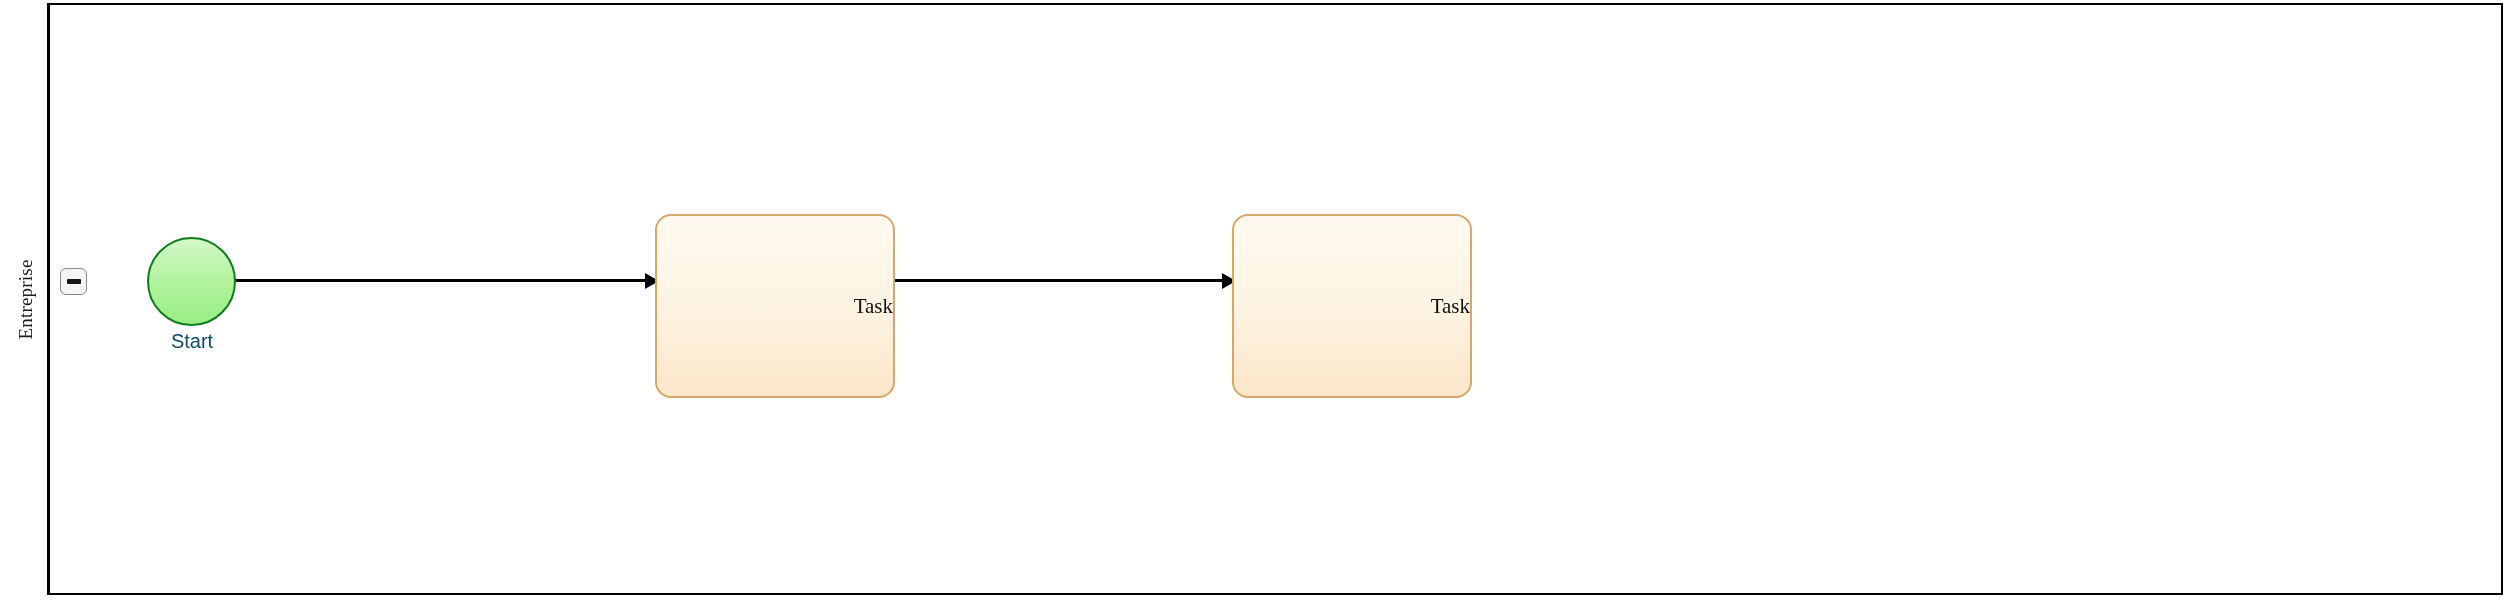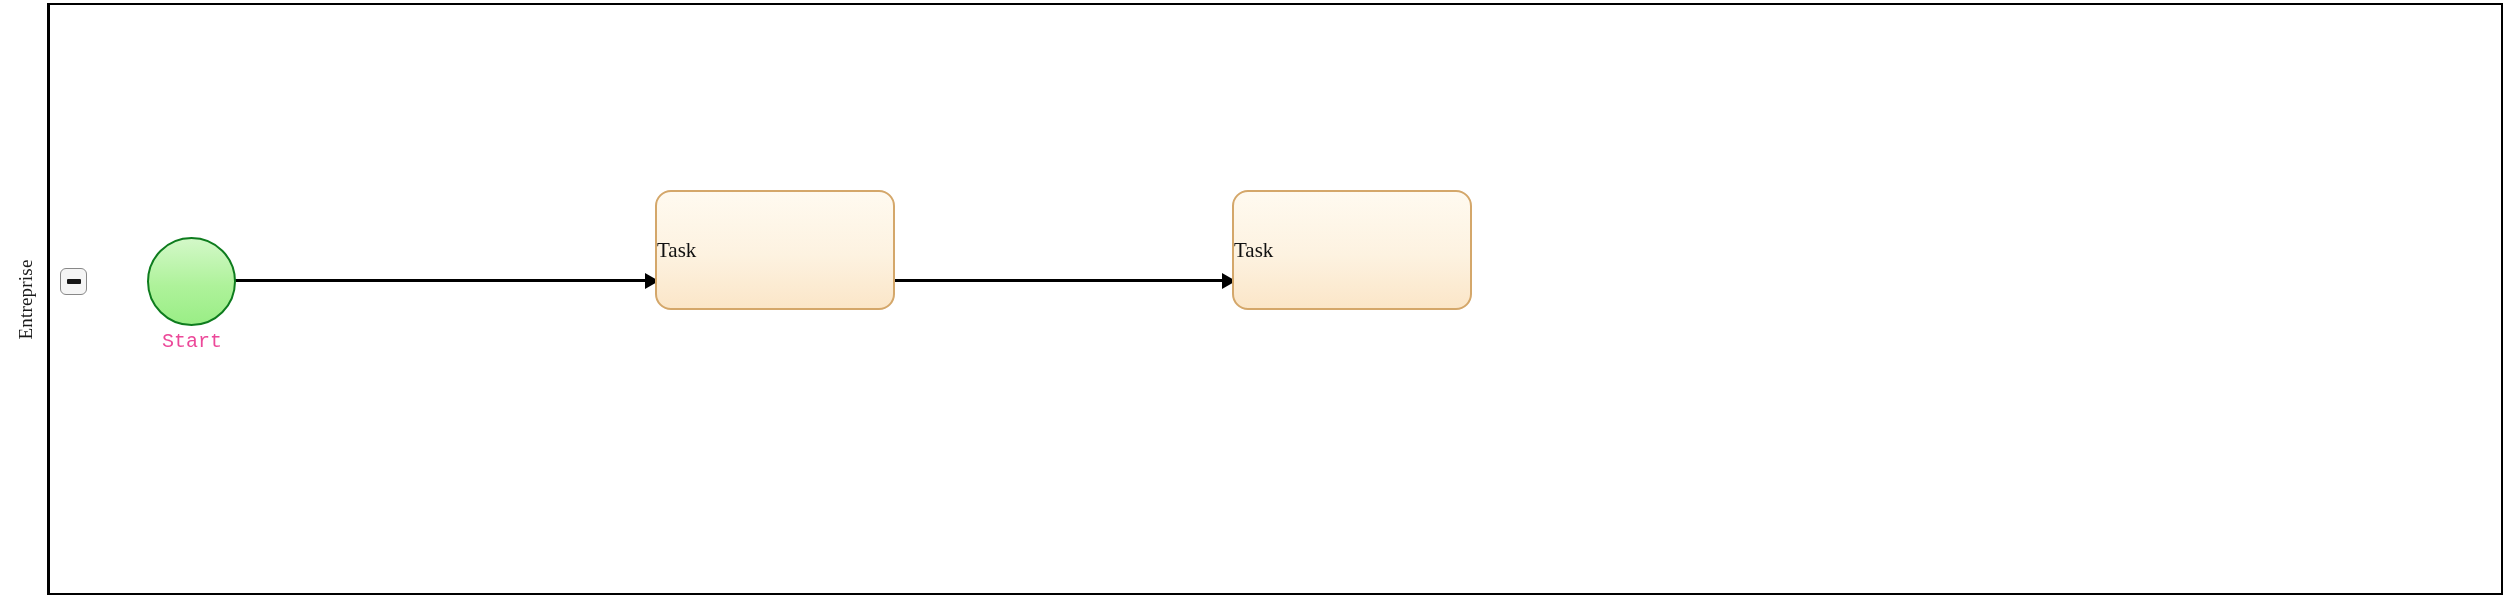--- a/index.html
+++ b/index.html
@@ -95,38 +95,38 @@
     border: 2.5px solid #0e7c1e;
     background: linear-gradient(180deg, #d3f8c8 0%, #aef29a 55%, #9aee86 100%);
   }
 
   .start-label {
     position: absolute;
     left: 100px;
     top: 330px;
     width: 184px;
     text-align: center;
-    font-family: Liberation Mono, monospace;
+    font-family: Liberation Sans, sans-serif;
     font-size: 20px;
-    color: #ec4899;
+    color: #0c4a6e;
   }
 
   
   .task {
     position: absolute;
-    top: 190px;
+    top: 214px;
     width: 240px;
-    height: 120px;
+    height: 184px;
     box-sizing: border-box;
     border: 2px solid #d4a76a;
     border-radius: 16px;
     background: linear-gradient(180deg, #fffaf0 0%, #fdf2e0 55%, #fbe6c8 100%);
     display: flex;
     align-items: center;
-    justify-content: flex-start;
+    justify-content: flex-end;
   }
 
   .task-label {
     font-family: "Liberation Serif", "DejaVu Serif", serif;
     font-size: 21px;
     color: #111111;
   }
 
   #task-1 { left: 655px; }
   #task-2 { left: 1232px; }

